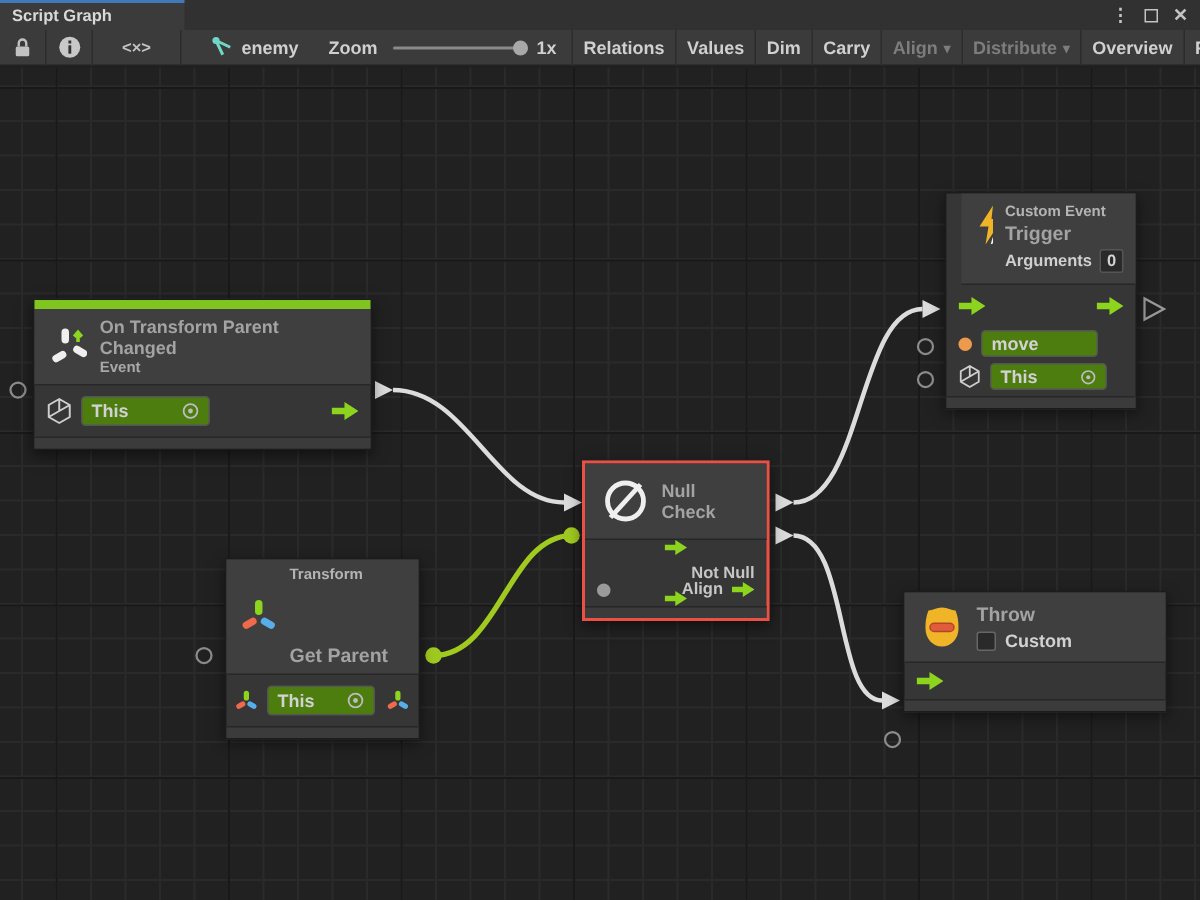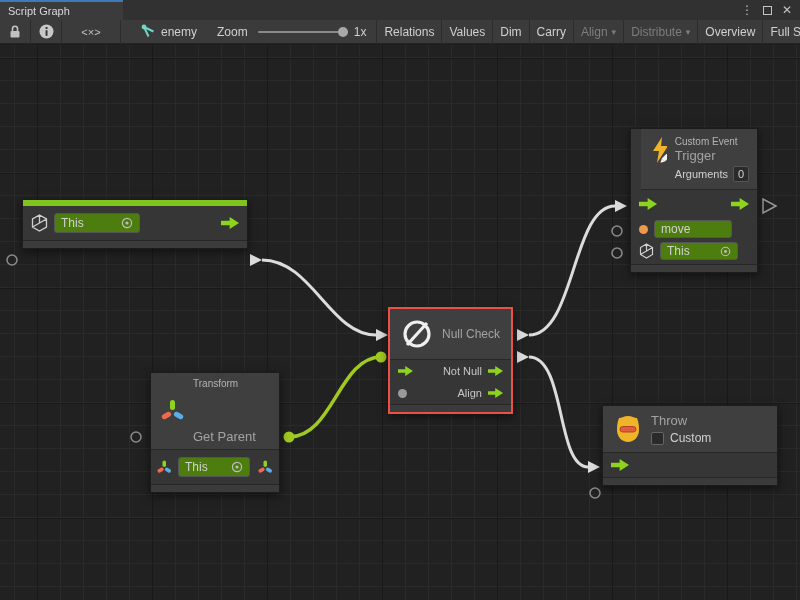--- a/index.html
+++ b/index.html
@@ -1,18 +1,18 @@
 <!DOCTYPE html>
 <html><head>
 <meta charset="utf-8">
 <style>
   * { margin:0; padding:0; box-sizing:border-box; }
   html,body { width:800px; height:600px; overflow:hidden; background:#1f1f1f;
     font-family:"Liberation Sans", sans-serif; }
-  .app { position:relative; width:800px; height:600px; }
+  .app { position:relative; width:800px; height:600px;font-weight:bold; }
 
   
   .tabbar { position:absolute; left:0; top:0; width:800px; height:20px;
     background:#313131; display:flex; align-items:stretch; }
   .tab { width:123px; background:#3b3b3b; border-top:2px solid #4079b8;
     display:flex; align-items:center; padding-left:8px; color:#d9d9d9; font-size:11px; }
   .win-controls { margin-left:auto; display:flex; align-items:center; gap:10px;
     padding-right:8px; color:#c4c4c4; }
   .kebab { font-size:12px; letter-spacing:0; }
   .maxbox { width:9px; height:9px; border:1.5px solid #c4c4c4; display:inline-block; }
@@ -176,20 +176,32 @@
       <circle cx="12" cy="215" r="5" fill="none" stroke="#8c8c8c" stroke-width="1.5"></circle>
       <circle cx="136" cy="392" r="5" fill="none" stroke="#8c8c8c" stroke-width="1.5"></circle>
       <circle cx="617" cy="186" r="5" fill="none" stroke="#8c8c8c" stroke-width="1.5"></circle>
       <circle cx="617" cy="208" r="5" fill="none" stroke="#8c8c8c" stroke-width="1.5"></circle>
       <circle cx="595" cy="448" r="5" fill="none" stroke="#8c8c8c" stroke-width="1.5"></circle>
       <polygon points="763,154 763,168 776,161" fill="none" stroke="#9a9a9a" stroke-width="1.5"></polygon>
     </svg>
 
     <div class="node" style="left:22px; top:154px; width:226px;">
       <div class="colorbar"></div>
+      <div class="node-header">
+        <svg width="26" height="26">
+          <rect x="8" y="1" width="5" height="10" rx="2.5" fill="#efefef"></rect>
+          <rect x="8" y="1" width="5" height="10" rx="2.5" fill="#efefef" transform="rotate(120 12.5 14)"></rect>
+          <rect x="8" y="1" width="5" height="10" rx="2.5" fill="#efefef" transform="rotate(-120 12.5 14)"></rect>
+          <path d="M19,10 V4 M16.5,6.5 L19,3.5 L21.5,6.5" stroke="#8dd41f" stroke-width="2.4" fill="none"></path>
+        </svg>
+        <div class="ht">
+          <div class="title">On Transform Parent Changed</div>
+          <div class="sub">Event</div>
+        </div>
+      </div>
       <div class="node-body">
         <div class="row" style="height:34px;">
           <svg width="17" height="18">
             <path d="M8.5,1 L15.5,5 V13 L8.5,17 L1.5,13 V5 Z M8.5,1 V9 M8.5,9 L15.5,5 M8.5,9 L1.5,13" transform="translate(0,0)" stroke="#cfcfcf" stroke-width="1.3" fill="none"></path>
           </svg>
           <div class="field" style="width:86px;">
             <span>This</span>
             <svg width="12" height="12" style="margin-left:auto;">
               <circle cx="6" cy="6" r="4.6" stroke="#bdbdbd" stroke-width="1.2" fill="none"></circle>
               <circle cx="6" cy="6" r="1.6" fill="#bdbdbd"></circle>
@@ -241,21 +253,21 @@
       <div class="node-header" style="padding:8px 10px;">
         <svg width="34" height="34">
           <circle cx="17" cy="17" r="12" stroke="#efefef" stroke-width="3.2" fill="none"></circle>
           <path d="M7,28 L27,6" stroke="#efefef" stroke-width="3.2"></path>
         </svg>
         <div class="ht">
           <div class="title">Null Check</div>
         </div>
       </div>
       <div class="node-body">
-        <div class="row" style="height:22px;">
+        <div class="row" style="height:22px;flex-direction:column;">
           <span class="garrow sm"></span>
           <span class="plabel" style="margin-left:auto;">Not Null</span>
           <span class="garrow sm"></span>
         </div>
         <div class="row" style="height:22px;">
           <span class="dot gray"></span>
           <span class="plabel" style="margin-left:auto;">Align</span>
           <span class="garrow sm"></span>
         </div>
       </div>
@@ -300,21 +312,21 @@
             <svg width="11" height="11" style="margin-left:auto;">
               <circle cx="5.5" cy="5.5" r="4.2" stroke="#bdbdbd" stroke-width="1.1" fill="none"></circle>
               <circle cx="5.5" cy="5.5" r="1.4" fill="#bdbdbd"></circle>
             </svg>
           </div>
         </div>
       </div>
       <div class="node-footer"></div>
     </div>
 
-    <div class="node" style="left:602px; top:360px; width:176px;">
+    <div class="node" style="left:602px; top:349px; width:176px;">
       <div class="node-header" style="padding:7px 10px;">
         <svg width="30" height="30">
           <path d="M15,2 C19,2 21,4 24,4 C26,9 26,13 26,16 C26,23 21,28 15,28 C9,28 4,23 4,16 C4,13 4,9 6,4 C9,4 11,2 15,2 Z" fill="#f0b429"></path>
           <rect x="7" y="12.5" width="16" height="5.5" rx="2.75" fill="#e05c3a" stroke="#b34527" stroke-width="1"></rect>
         </svg>
         <div class="ht">
           <div class="title" style="font-size:13px;">Throw</div>
           <div style="display:flex; align-items:center; gap:6px; margin-top:3px;">
             <span class="checkbox"></span>
             <span style="font-size:12px; color:#d2d2d2;">Custom</span>

